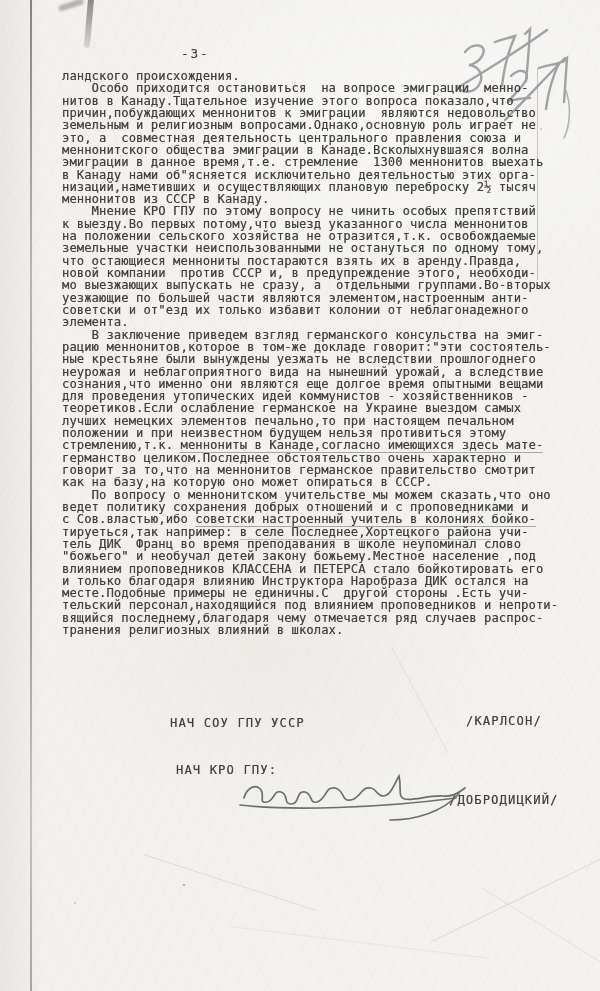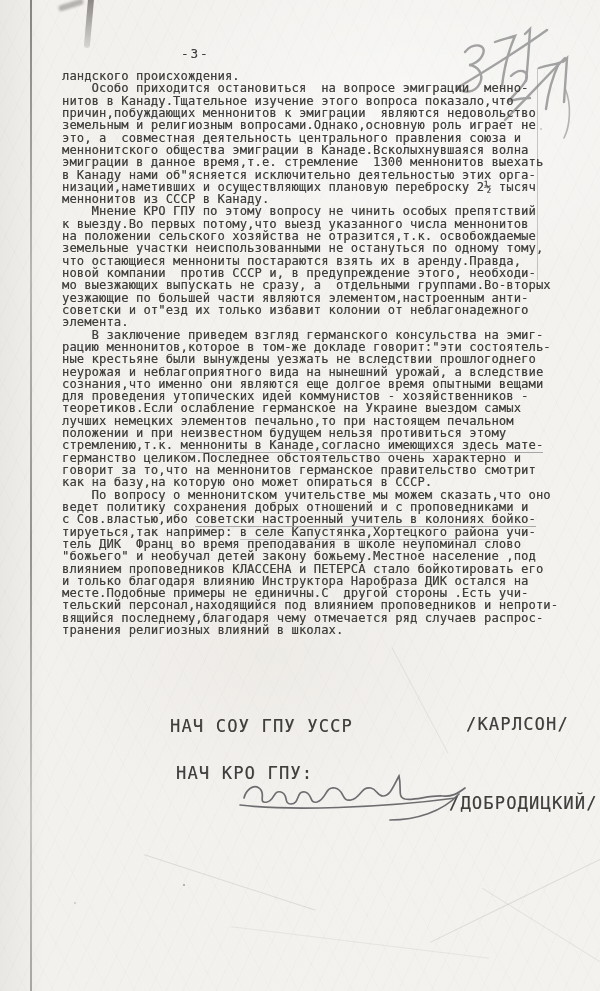--- a/index.html
+++ b/index.html
@@ -25,21 +25,21 @@
   .speck{position:absolute;width:2px;height:2px;border-radius:50%;background:rgba(80,76,70,.5);}
 
   .page-number{position:absolute;left:181px;top:46px;font-size:12.5px;letter-spacing:2px;
     text-shadow:.3px .3px .5px rgba(60,58,55,.55);}
   .doc-body{position:absolute;left:62px;top:70px;width:505px;font-size:12px;line-height:12.32px;
     letter-spacing:.015em;text-shadow:.3px .3px .5px rgba(60,58,55,.55);}
   .tline{white-space:pre;}
   .pencil-underline{border-bottom:1.5px solid rgba(92,92,98,.5);}
   .pencil-underline.light{border-bottom-color:rgba(100,100,106,.32);}
 
-  .sig-row{position:absolute;font-size:17px;letter-spacing:1.2px;text-shadow:.3px .3px .5px rgba(60,58,55,.5);}
+  .sig-row{position:absolute;font-size:12px;letter-spacing:1.2px;text-shadow:.3px .3px .5px rgba(60,58,55,.5);}
   .sig-label-1{left:170px;top:716px;}
   .sig-name-1{left:466px;top:714px;}
   .sig-label-2{left:176px;top:763px;}
   .sig-name-2{left:449px;top:793px;}
   .hand-number-svg{position:absolute;left:447px;top:24px;pointer-events:none;}
   .signature-svg{position:absolute;left:228px;top:756px;pointer-events:none;}
 </style>
 </head>
 <body>
 
@@ -97,21 +97,21 @@
       <div class="tline">теоретиков.Если ослабление германское на Украине выездом самых</div>
       <div class="tline">лучших немецких элементов печально,то при настоящем печальном</div>
       <div class="tline">положении и при неизвестном будущем нельзя противиться этому</div>
       <div class="tline">стремлению,т.к. <span class="pencil-underline">меннониты в Канаде,согласно имеющихся здесь мате-</span></div>
       <div class="tline">германство целиком.Последнее обстоятельство очень характерно и</div>
       <div class="tline">говорит за то,что на меннонитов германское правительство смотрит</div>
       <div class="tline">как на базу,на которую оно может опираться в СССР.</div>
       <div class="tline">    По вопросу о меннонитском учительстве мы можем сказать,что оно</div>
       <div class="tline">ведет политику сохранения добрых отношений и с проповедниками и</div>
       <div class="tline">с Сов.властью,ибо <span class="pencil-underline">советски настроенный учитель в колониях бойко-</span></div>
-      <div class="tline">тируеться,так например: <span class="pencil-underline light">в селе Капустянка,Хортецкого района</span> учи-</div>
+      <div class="tline">тируеться,так например: <span class="pencil-underline light">в селе Последнее,Хортецкого района</span> учи-</div>
       <div class="tline">тель ДИК  Франц во время преподавания в школе неупоминал слово</div>
       <div class="tline">"божьего" и необучал детей закону божьему.Местное население ,под</div>
       <div class="tline">влиянием проповедников КЛАССЕНА и ПЕТЕРСА стало бойкотировать его</div>
       <div class="tline">и только благодаря влиянию Инструктора Наробраза ДИК остался на</div>
       <div class="tline">месте.Подобные примеры не единичны.С  другой стороны .Есть учи-</div>
       <div class="tline">тельский персонал,находящийся под влиянием проповедников и непроти-</div>
       <div class="tline">вящийся последнему,благодаря чему отмечается ряд случаев распрос-</div>
       <div class="tline">транения религиозных влияний в школах.</div>
     </div>
 

